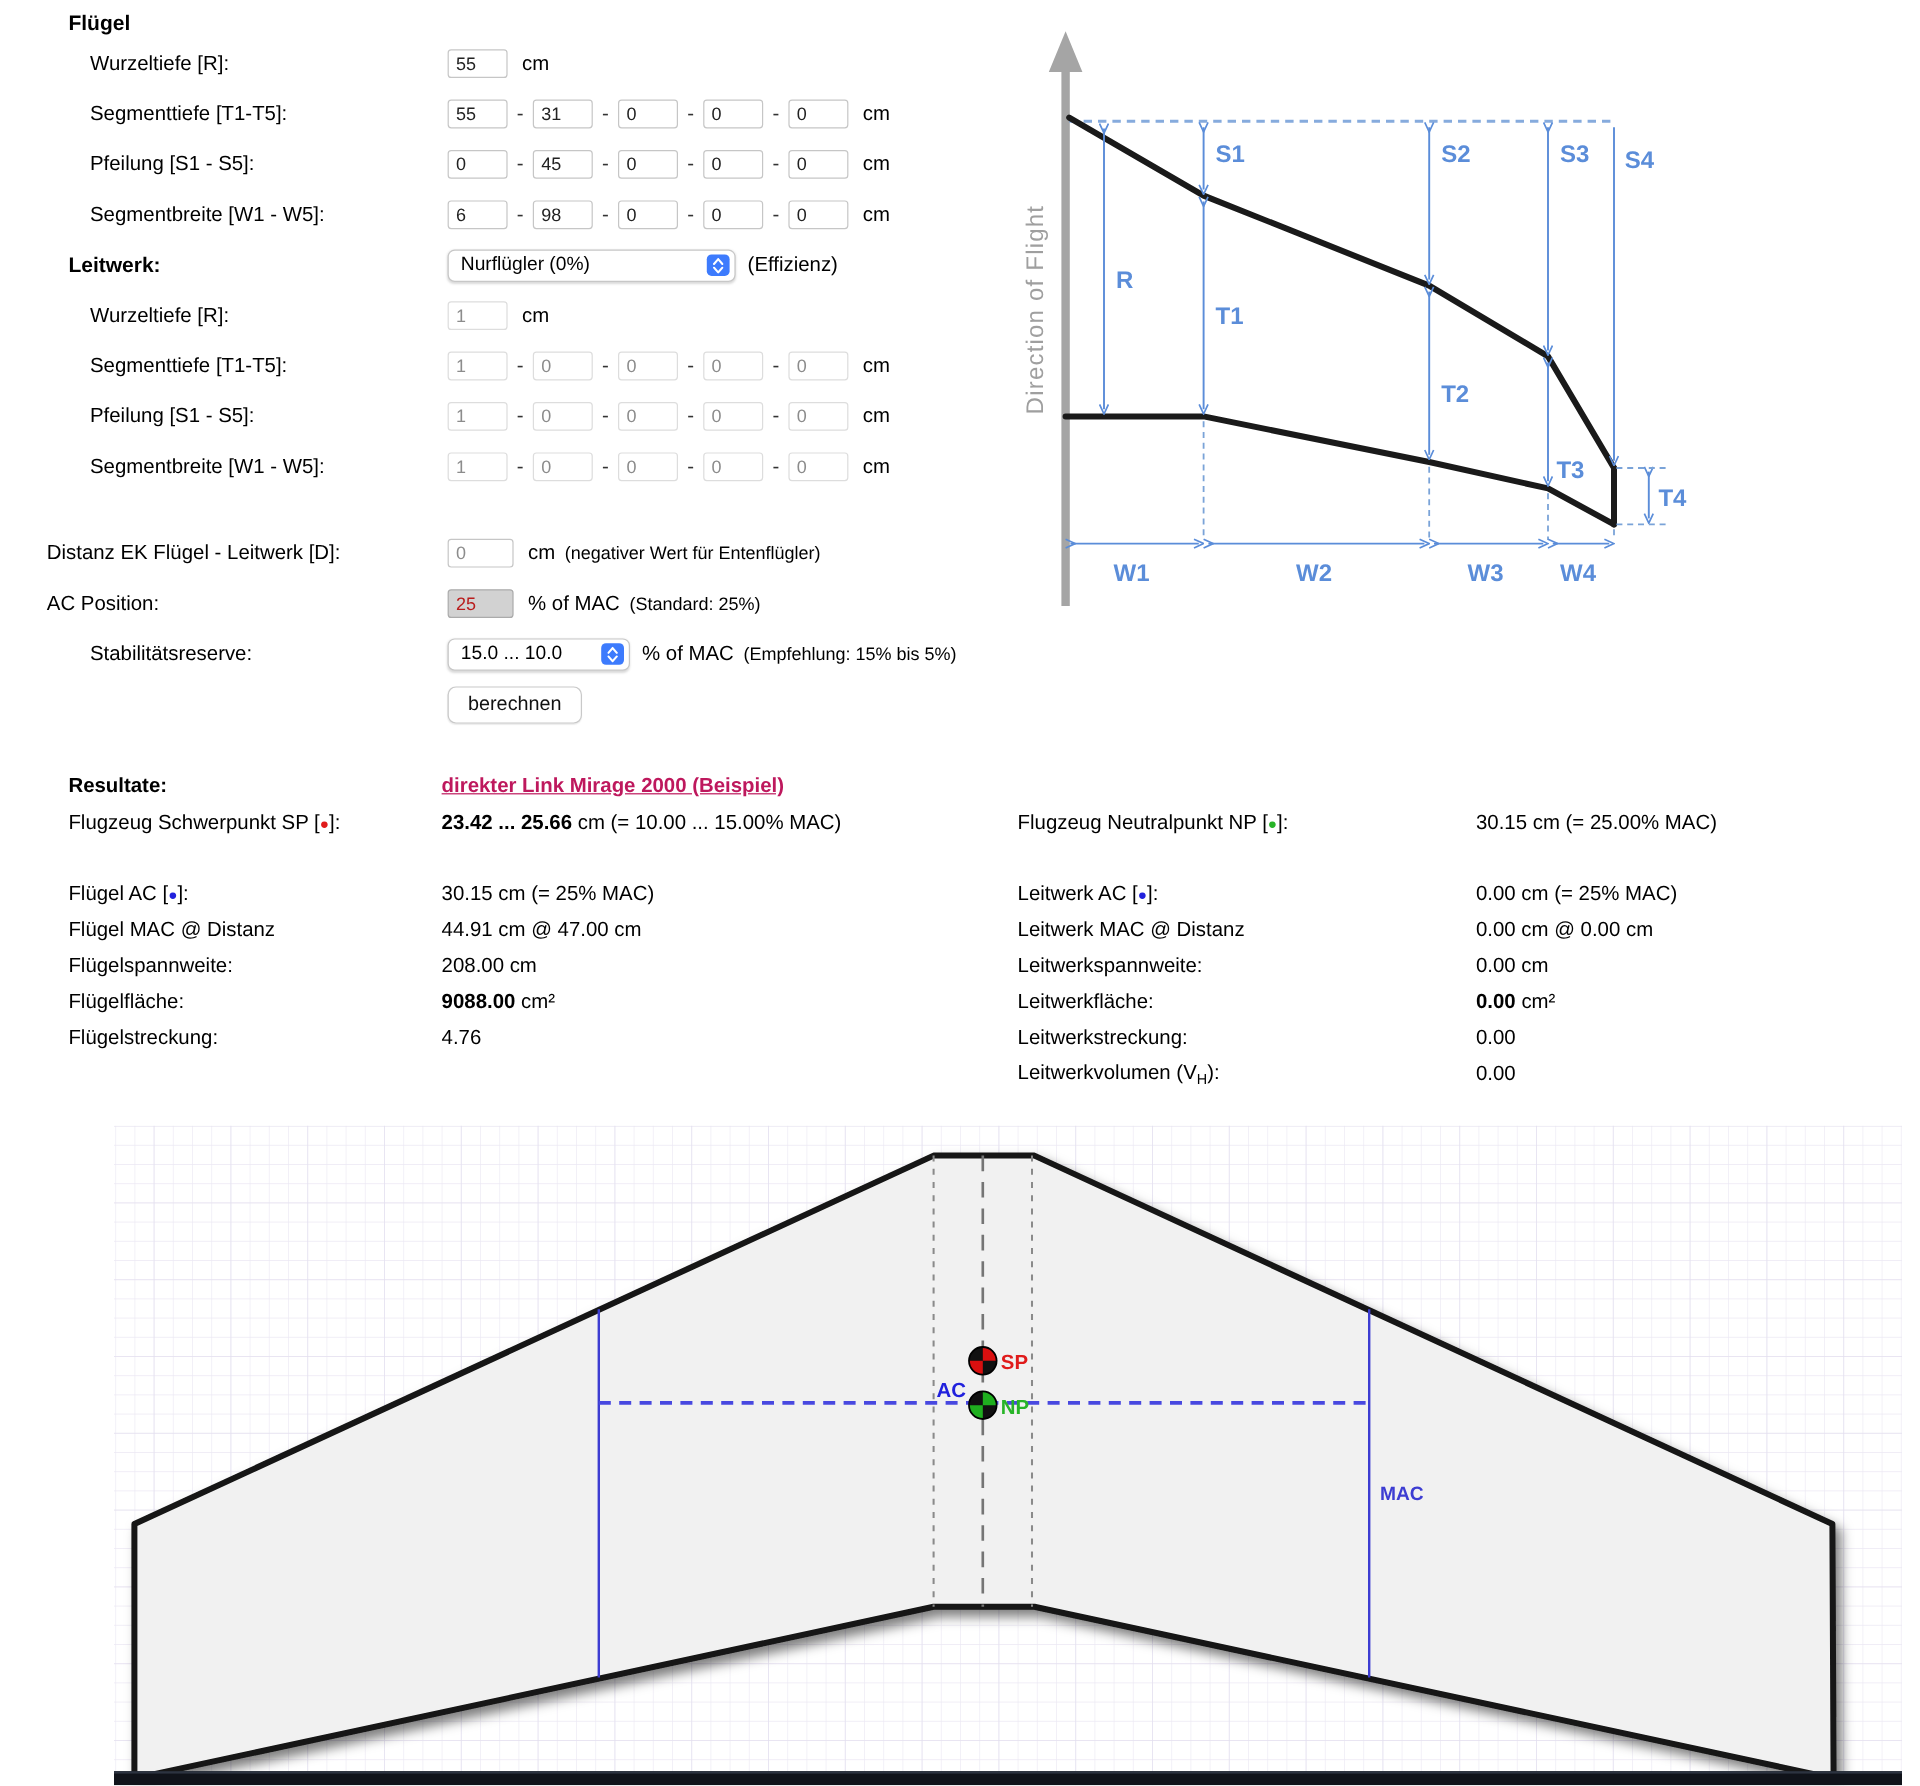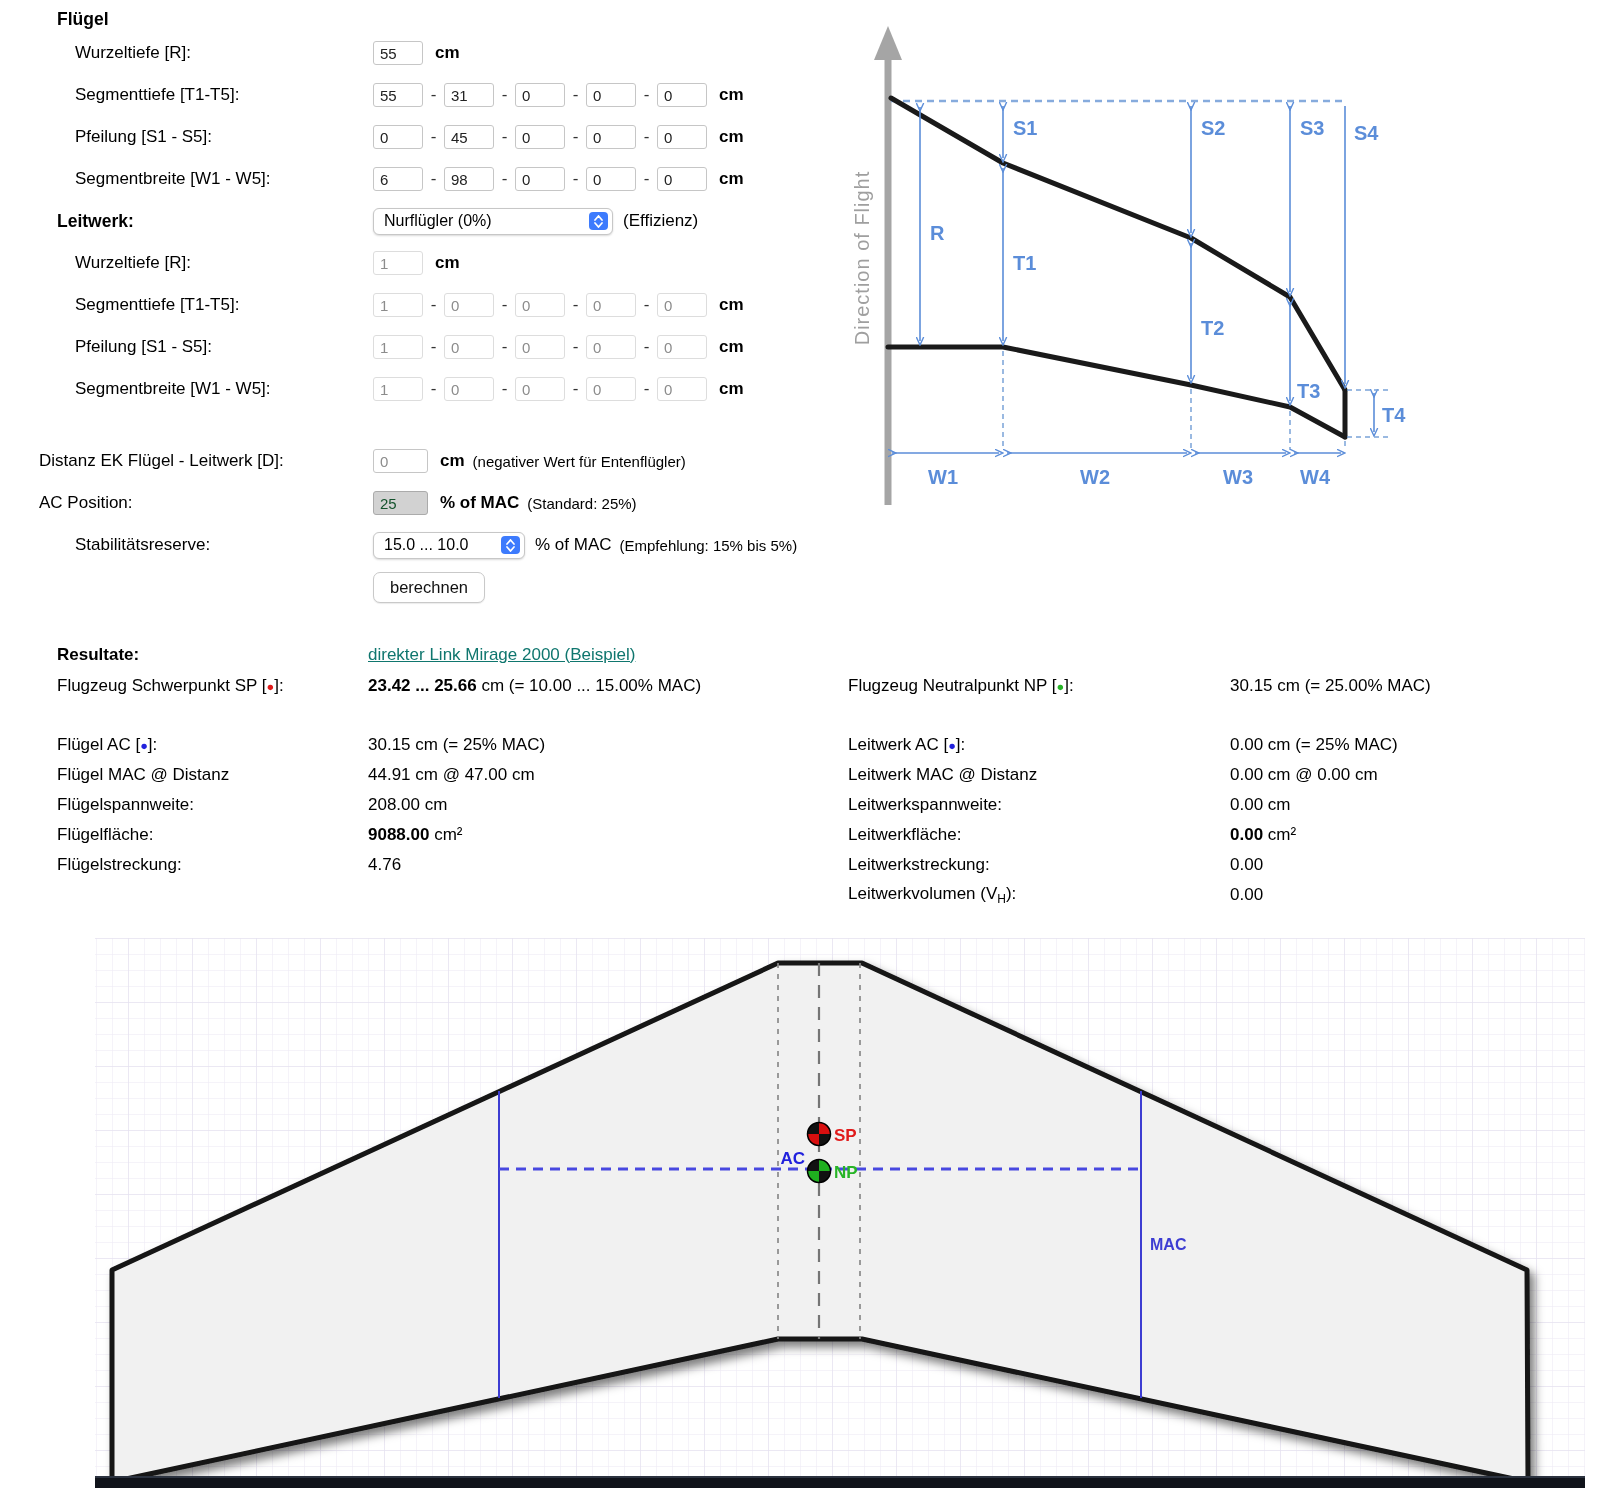--- a/index.html
+++ b/index.html
@@ -7,24 +7,24 @@
   #page{position:relative;width:1600px;height:1488px;overflow:hidden;background:#fff;}
 
   
   .form{position:absolute;left:57px;top:6px;width:800px;}
   .frow{display:flex;align-items:center;height:42px;font-size:17px;}
   .fhead{font-weight:bold;font-size:17.5px;}
   .flabel{width:316px;box-sizing:border-box;flex:none;}
   .flabel.sub{padding-left:18px;}
   .seg input, .one input{width:50px;height:24px;font-size:15px;padding:0 6px;border:1px solid #c6c6c6;border-radius:3px;font-family:inherit;color:#222;background:#fff;box-sizing:border-box;}
   .seg .dash{width:21px;text-align:center;color:#333;flex:none;}
-  .unit{margin-left:12px;font-weight:bold;}
+  .unit{margin-left:12px;}
   .tail input{border-color:#ddd;color:#8c8c8c;}
   .grey-input input{color:#8c8c8c;}
-  .ac-input input{background:#d2d2d2;border-color:#ababab;color:#14532d;}
+  .ac-input input{background:#d2d2d2;border-color:#ababab;color:#b91c1c;}
   .note{font-size:15px;margin-left:8px;white-space:nowrap;}
   .gapline{height:30px;}
 
   .select{display:inline-flex;align-items:center;justify-content:space-between;height:27px;border:1px solid #c7c7c7;border-radius:6px;background:#fff;box-shadow:0 1px 2px rgba(0,0,0,.15);padding:0 4px 0 10px;font-size:16px;box-sizing:border-box;cursor:default;}
   .sel-wide{width:240px;gap:38px;}
   .sel-narrow{width:152px;}
   .stepper{width:19px;height:18px;border-radius:4px;background:#3d7bfd;display:flex;flex-direction:column;align-items:center;justify-content:center;gap:1px;flex:none;margin-left:8px;}
   .stepper svg{display:block;}
   .after-select{margin-left:10px;font-size:17px;}
 
@@ -36,21 +36,21 @@
 
   
   .results{position:absolute;left:57px;top:638px;width:1520px;font-size:17px;}
   .rrow{display:flex;align-items:center;height:30px;}
   .rrow.head{height:33px;}
   .rl1{width:311px;flex:none;}
   .rv1{width:480px;flex:none;}
   .rl2{width:382px;flex:none;}
   .rv2{flex:1;}
   .b{font-weight:bold;}
-  .link{color:#0f766e;text-decoration:underline;}
+  .link{color:#be185d;text-decoration:underline;font-weight:bold;}
   .dot{font-size:0.75em;}
   .dot-red{color:#e01b1b;}
   .dot-green{color:#27b427;}
   .dot-blue{color:#2121dd;}
   sub{font-size:12px;}
   .rgap{height:29px;}
 
   
   .canvas{position:absolute;left:0;top:938px;width:1600px;height:550px;}
 </style>

